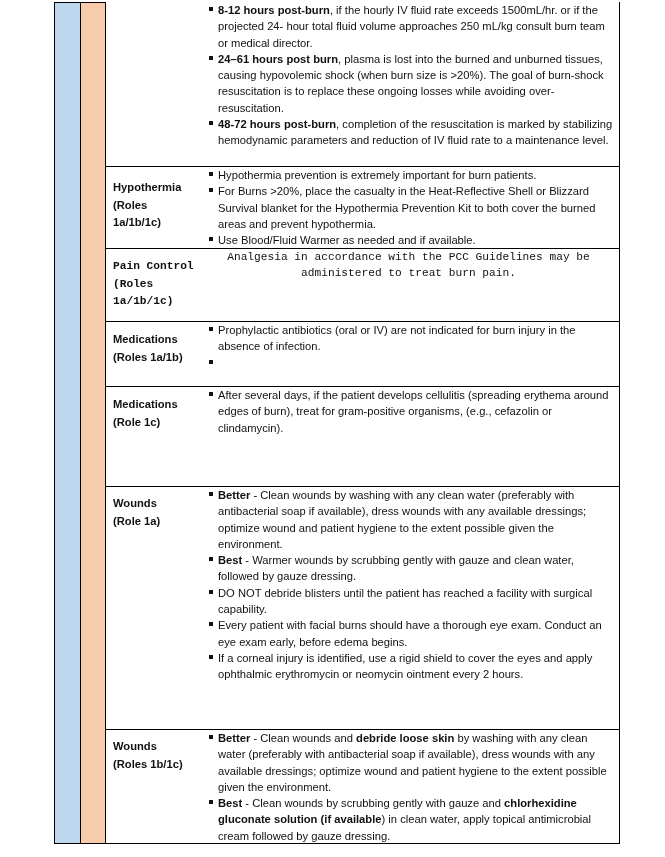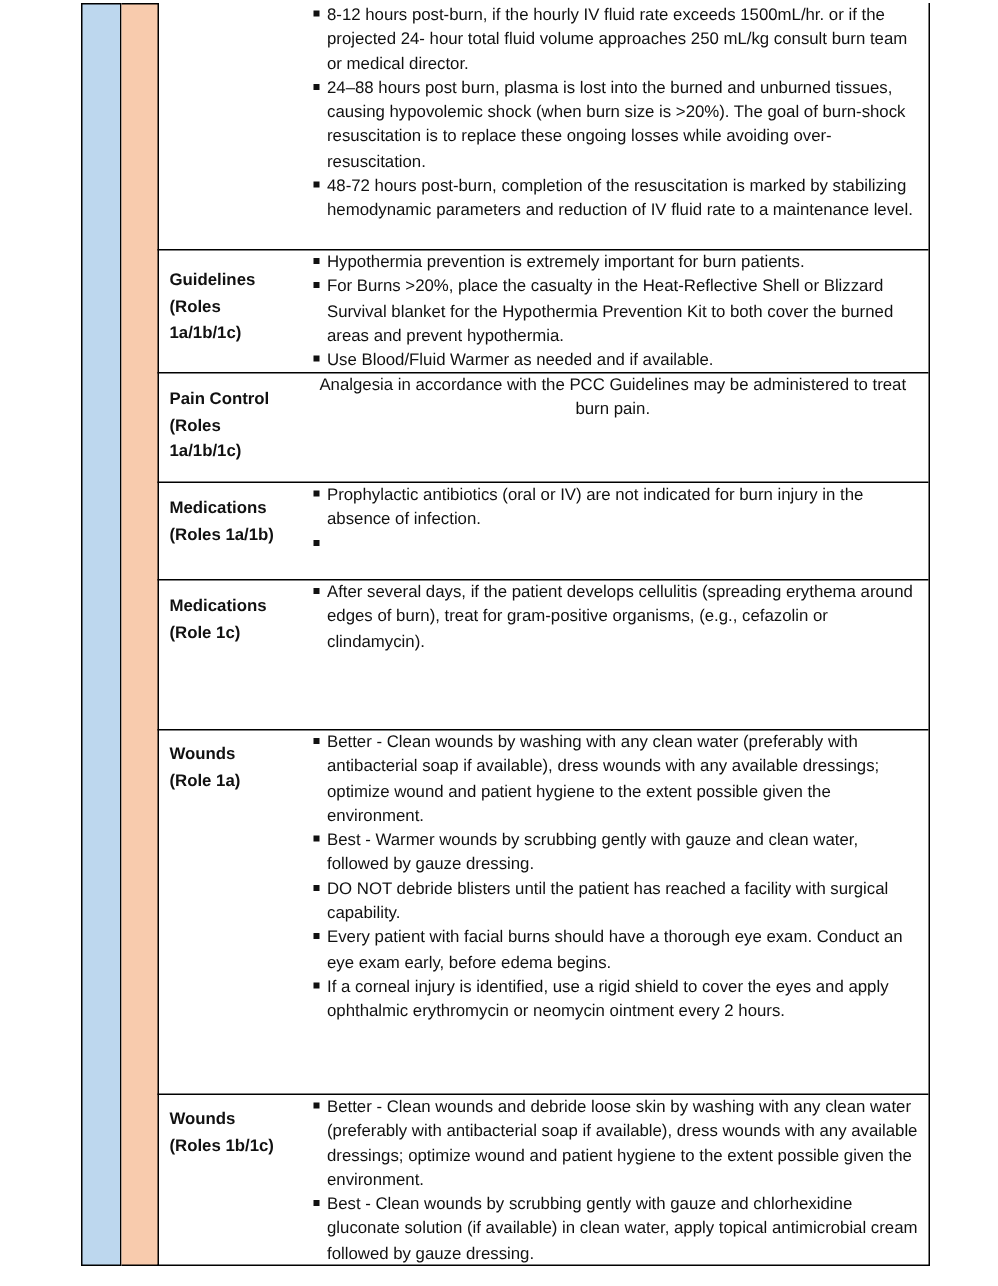--- a/index.html
+++ b/index.html
@@ -98,57 +98,57 @@
       margin: 0;
     }
     ul.bullets li .sq {
       position: absolute;
       left: 3px;
       top: 5px;
       width: 4px;
       height: 4px;
       background: #111;
     }
-    b { font-weight: normal; }
+    b { font-weight: bold; }
   </style>
 </head>
 <body>
 
 <div class="page">
   <div class="col-blue"></div>
   <div class="col-orange"></div>
 
   <div class="rows">
 
     <div class="row" style="top:0; height:165px;">
       <div class="content" style="top:0;">
         <ul class="bullets">
           <li><span class="sq"></span><b>8-12 hours post-burn</b><span>, if the hourly IV fluid rate exceeds 1500mL/hr. or if the projected 24- hour total fluid volume approaches 250 mL/kg consult burn team or medical director.</span></li>
-          <li><span class="sq"></span><b>24–88 hours post burn</b><span>, plasma is lost into the burned and unburned tissues, causing hypovolemic shock (when burn size is &gt;20%). The goal of burn-shock resuscitation is to replace these ongoing losses while avoiding over-resuscitation.</span></li>
+          <li><span class="sq"></span><b>24–61 hours post burn</b><span>, plasma is lost into the burned and unburned tissues, causing hypovolemic shock (when burn size is &gt;20%). The goal of burn-shock resuscitation is to replace these ongoing losses while avoiding over-resuscitation.</span></li>
           <li><span class="sq"></span><b>48-72 hours post-burn</b><span>, completion of the resuscitation is marked by stabilizing hemodynamic parameters and reduction of IV fluid rate to a maintenance level.</span></li>
         </ul>
       </div>
     </div>
 
     <div class="row" style="top:165px; height:82px;">
       <div class="label" style="top:12px;">
-        <div>Guidelines</div>
+        <div>Hypothermia</div>
         <div>(Roles</div>
         <div>1a/1b/1c)</div>
       </div>
       <div class="content">
         <ul class="bullets">
           <li><span class="sq"></span><span>Hypothermia prevention is extremely important for burn patients.</span></li>
           <li><span class="sq"></span><span>For Burns &gt;20%, place the casualty in the Heat-Reflective Shell or Blizzard Survival blanket for the Hypothermia Prevention Kit to both cover the burned areas and prevent hypothermia.</span></li>
           <li><span class="sq"></span><span>Use Blood/Fluid Warmer as needed and if available.</span></li>
         </ul>
       </div>
     </div>
 
-    <div class="row" style="top:247px; height:73px;">
+    <div class="row" style="top:247px; height:73px;font-family:Liberation Mono, monospace;">
       <div class="label" style="top:9px;">
         <div>Pain Control</div>
         <div>(Roles</div>
         <div>1a/1b/1c)</div>
       </div>
       <div class="content" style="left:99px;text-align:center;">
         <p>Analgesia in accordance with the PCC Guidelines may be administered to treat burn pain.</p>
       </div>
     </div>
 

